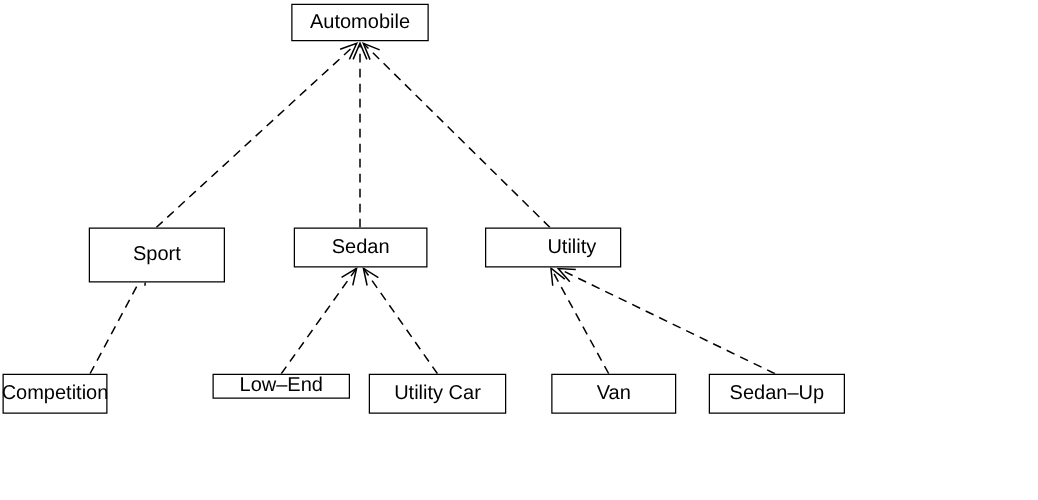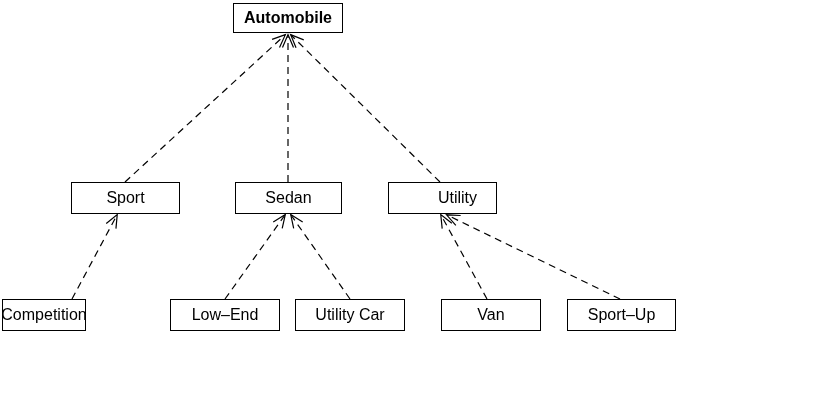--- a/index.html
+++ b/index.html
@@ -33,29 +33,29 @@
     box-sizing: border-box;
     background: #ffffff;
     border: 1px solid #000000;
     display: flex;
     align-items: center;
     justify-content: center;
     font-size: 16px;
     color: #000000;
     white-space: nowrap;
   }
-  .node.root { font-weight: bold; }
+  .node.root { font-weight: normal; }
 
   
   #node-automobile  { left: 233px; top:   3px; width: 110px; height: 30px; }
-  #node-sport       { left:  71px; top: 182px; width: 109px; height: 32px; }
+  #node-sport       { left:  71px; top: 182px; width: 109px; height: 44px; }
   #node-sedan       { left: 235px; top: 182px; width: 107px; height: 32px; }
   #node-utility     { left: 388px; top: 182px; width: 109px; height: 32px; padding-left: 30px; }
   #node-competition { left:   2px; top: 299px; width: 84px; height: 32px; }
-  #node-lowend      { left: 170px; top: 299px; width: 110px; height: 32px; }
+  #node-lowend      { left: 170px; top: 299px; width: 110px; height: 20px; }
   #node-familycar   { left: 295px; top: 299px; width: 110px; height: 32px; }
   #node-van         { left: 441px; top: 299px; width: 100px; height: 32px; }
   #node-pickup      { left: 567px; top: 299px; width: 109px; height: 32px; }
 </style>
 </head>
 <body>
 
 <div class="canvas">
 
   <svg class="edges-layer" viewBox="0 0 830 400" xmlns="http://www.w3.org/2000/svg">
@@ -101,16 +101,16 @@
 
   <div class="node" id="node-familycar">
     <span>Utility Car</span>
   </div>
 
   <div class="node" id="node-van">
     <span>Van</span>
   </div>
 
   <div class="node" id="node-pickup">
-    <span>Sport–Up</span>
+    <span>Sedan–Up</span>
   </div>
 
 </div>
 
 </body></html>

